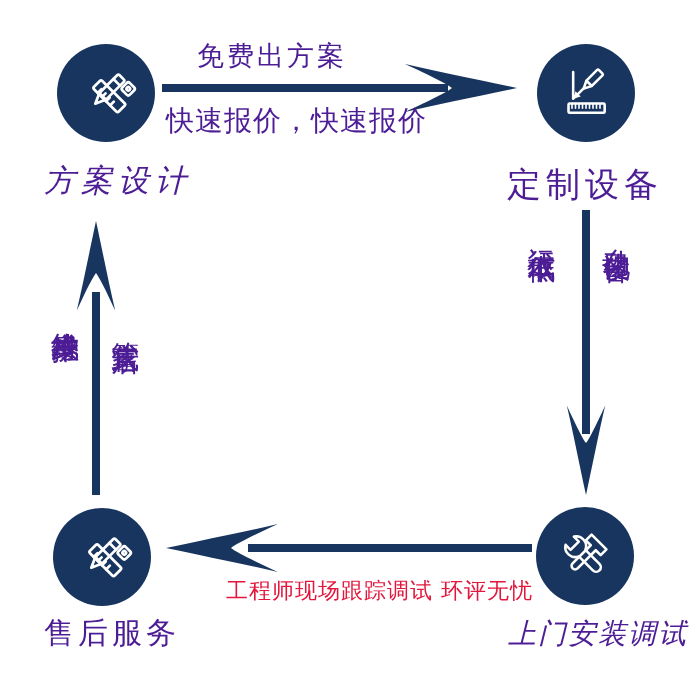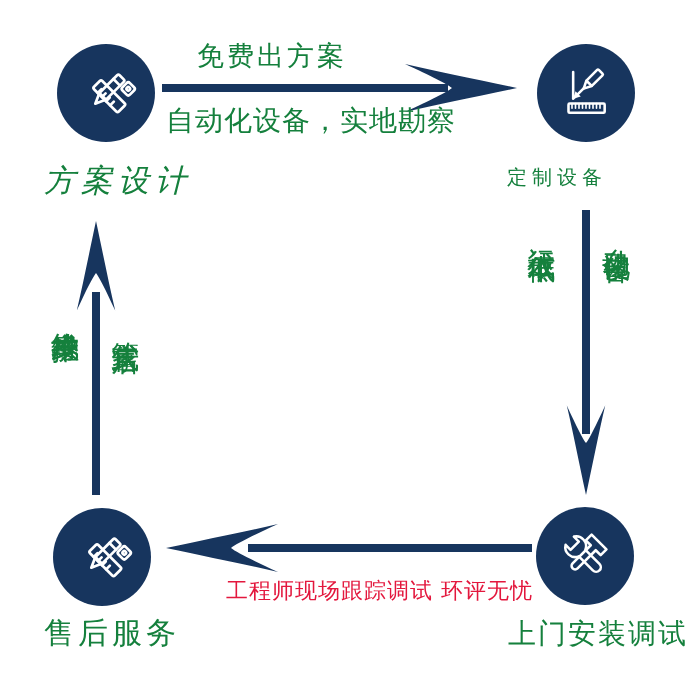--- a/index.html
+++ b/index.html
@@ -6,32 +6,32 @@
   .canvas{
     position:relative;width:700px;height:700px;background:#ffffff;overflow:hidden;
     font-family:"DejaVu Serif","Liberation Serif",serif;
   }
   .arrows{position:absolute;left:0;top:0;z-index:1;}
   .node{
     position:absolute;width:98px;height:98px;border-radius:50%;
     background:#17355e;display:flex;align-items:center;justify-content:center;z-index:2;
   }
   .node svg{overflow:visible;}
-  .lbl{position:absolute;color:#15803d;z-index:3;white-space:nowrap;line-height:1.1;}
+  .lbl{position:absolute;color:#4c1d95;z-index:3;white-space:nowrap;line-height:1.1;}
   .vtext{writing-mode:vertical-rl;text-orientation:upright;}
   .red{color:#e3173d;}
 
   #node-design{left:57px;top:44px;}
   #node-custom{left:537px;top:44px;}
   #node-install{left:536px;top:507px;}
   #node-service{left:53px;top:508px;}
 
   #lbl-design{left:44px;top:163px;font-size:31px;letter-spacing:6px;font-style:italic;}
-  #lbl-custom{left:507px;top:166px;font-size:20px;letter-spacing:5px;}
-  #lbl-install{left:508px;top:619px;font-size:28px;letter-spacing:2px;}
+  #lbl-custom{left:507px;top:166px;font-size:34px;letter-spacing:5px;}
+  #lbl-install{left:508px;top:619px;font-size:28px;letter-spacing:2px;font-style:italic;}
   #lbl-service{left:44px;top:616px;font-size:30px;letter-spacing:4px;}
 
   #edge-top-above{left:197px;top:41px;font-size:27px;letter-spacing:3px;}
   #edge-top-below{left:166px;top:106px;font-size:28px;letter-spacing:1px;}
   #edge-bottom-above{left:289px;top:500px;font-size:28px;letter-spacing:2px;}
   #edge-bottom-below{left:226px;top:579px;font-size:22px;letter-spacing:1px;}
 
   #edge-right-left{left:525px;top:226px;font-size:28px;letter-spacing:2px;}
   #edge-right-right{left:600px;top:226px;font-size:28px;letter-spacing:2px;}
   #edge-left-left{left:49px;top:311px;font-size:28px;letter-spacing:0px;}
@@ -142,21 +142,21 @@
       </g>
     </svg>
   </div>
 
   <div class="lbl" id="lbl-design">方案设计</div>
   <div class="lbl" id="lbl-custom">定制设备</div>
   <div class="lbl" id="lbl-install">上门安装调试</div>
   <div class="lbl" id="lbl-service">售后服务</div>
 
   <div class="lbl" id="edge-top-above">免费出方案</div>
-  <div class="lbl" id="edge-top-below">自动化设备，实地勘察</div>
+  <div class="lbl" id="edge-top-below">快速报价，快速报价</div>
 
   <div class="lbl vtext" id="edge-right-left">运行成本低</div>
   <div class="lbl vtext" id="edge-right-right">自动化设备</div>
 
   <div class="lbl red" id="edge-bottom-below">工程师现场跟踪调试 环评无忧</div>
 
   <div class="lbl vtext" id="edge-left-left">终身成本维护</div>
   <div class="lbl vtext" id="edge-left-right">管家式售后</div>
 
 </div>

